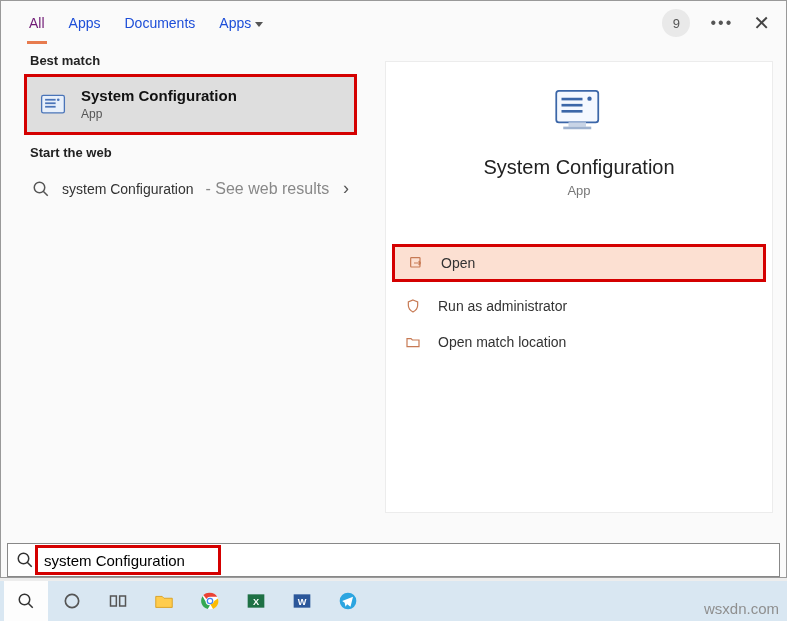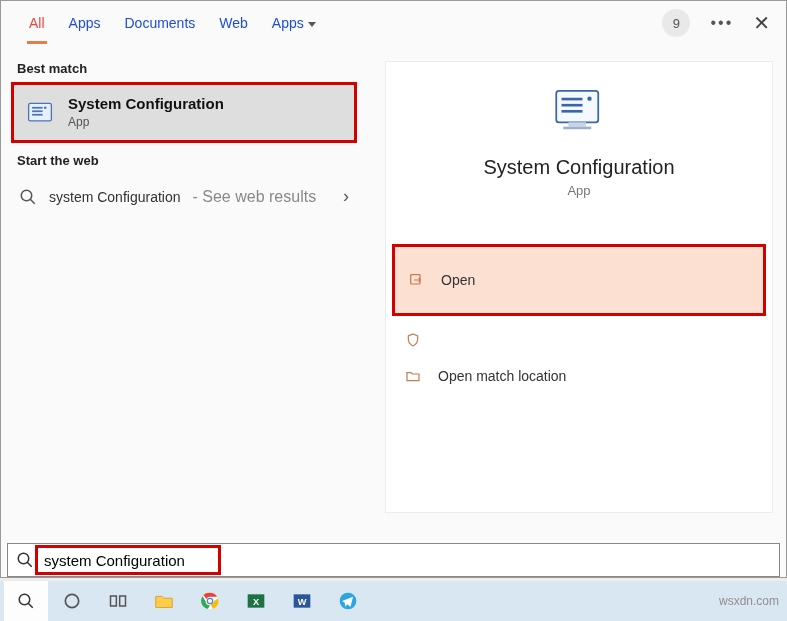--- a/index.html
+++ b/index.html
@@ -1,65 +1,64 @@
 <!DOCTYPE html>
 <html><head>
   <meta charset="utf-8">
   <style>
     * { margin: 0; padding: 0; box-sizing: border-box; font-family: 'Segoe UI', sans-serif; }
     body { width: 787px; height: 621px; background: #ededed; position: relative; overflow: hidden; }
     .main-panel { position: absolute; top: 0; left: 0; width: 787px; height: 578px; background: #fafafa; border: 1px solid #999; }
     .tabs-row { display: flex; align-items: center; height: 44px; padding: 0 16px; }
     .tab { padding: 12px 12px; font-size: 14px; color: #1d4ed8; cursor: pointer; position: relative; }
-    .tab.active { color: #ef4444; }
+    .tab.active { color: #701a75; }
     .tab.active::after { content:''; position:absolute; bottom:-1px; left:10px; right:10px; height:3px; background:#e77b4e; }
     .tab-more .caret { display:inline-block; margin-left:4px; border-left:4px solid transparent; border-right:4px solid transparent; border-top:5px solid #555; vertical-align:middle; }
     .top-right { margin-left:auto; display:flex; align-items:center; gap:20px; }
     .badge { width:28px; height:28px; border-radius:50%; background:#e9e9e9; display:flex; align-items:center; justify-content:center; font-size:13px; color:#555; }
     .dots { color:#555; letter-spacing:2px; font-size:16px; cursor:pointer; }
     .close-x { font-size:20px; color:#444; cursor:pointer; }
-    .left-col { position:absolute; top:50px; left:0; width:366px; }
+    .left-col { position:absolute; top:42px; left:0; width:366px;padding-left:13px; }
     .section-label { font-size:13px; font-weight:600; padding:10px 16px 6px; color:#222; }
     .result-row { display:flex; align-items:center; padding:8px 16px; cursor:pointer; gap:14px; }
     .best-match { background:#dedede; border:3px solid #d40000; margin:0 10px; padding:10px 12px; }
     .search-icon-sm { width:18px; height:18px; }
     .rr-icon { width:28px; height:28px; display:flex; align-items:center; justify-content:center; }
     .rr-text strong { font-size:15px; font-weight:600; color:#111; display:block; }
     .rr-text .sub { font-size:12px; color:#555; }
     .web-row { display:flex; align-items:center; padding:12px 18px; gap:12px; cursor:pointer; }
     .web-row .txt { font-size:14px; color:#333; }
     .web-row .hint { font-size:16px; color:#888; }
     .web-row .chev { margin-left:auto; color:#555; font-size:18px; }
     .right-col { position:absolute; top:60px; left:384px; width:388px; bottom:64px; background:#fff; border:1px solid #ececec; }
     .preview-head { text-align:center; padding:20px 0 10px; }
     .preview-icon { display:inline-block; width:56px; height:56px; }
     .preview-title { font-size:20px; color:#222; margin-top:14px; }
     .preview-sub { font-size:13px; color:#777; margin-top:4px; }
     .actions { margin-top:36px; }
     .action-row { display:flex; align-items:center; gap:16px; padding:9px 18px; font-size:14px; color:#333; cursor:pointer; }
-    .action-row.highlight { background:#fce0d2; border:3px solid #d40000; margin:0 6px 6px; padding:24px 12px; }
+    .action-row.highlight { background:#fce0d2; border:3px solid #d40000; margin:0 6px 6px; padding:7px 12px; }
     .action-icon { width:18px; height:18px; color:#c77a54; display:flex; align-items:center; justify-content:center; }
     .search-bar { position:absolute; left:6px; right:6px; top:542px; height:34px; background:#fff; border:1px solid #888; display:flex; align-items:center; padding:0 8px; gap:10px; }
     .search-bar-highlight { position:absolute; left:34px; top:544px; width:186px; height:30px; border:3px solid #d40000; pointer-events:none; }
     .search-input { border:none; outline:none; font-size:15px; flex:1; background:transparent; }
     .taskbar { position:absolute; left:0; right:0; bottom:0; height:40px; background:#d9e7f2; display:flex; align-items:center; padding:0 4px; gap:2px; }
     .tb-btn { width:44px; height:40px; display:flex; align-items:center; justify-content:center; cursor:pointer; }
     .tb-btn.active { background:#fdfdfd; }
-    .watermark { position:absolute; right:8px; bottom:13px; font-size:12px; color:#8f8f8f; }
+    .watermark { position:absolute; right:8px; bottom:4px; font-size:15px; color:#8f8f8f; }
   </style>
 </head>
 <body>
 
 <div class="main-panel">
 
   <div class="tabs-row">
     <div class="tab active">All</div>
     <div class="tab">Apps</div>
     <div class="tab">Documents</div>
-    <div class="tab">Web</div>
     <div class="tab tab-more"><span>Apps</span><span class="caret"></span></div>
     <div class="top-right">
       <div class="badge">9</div>
       <div class="dots">•••</div>
       <div class="close-x">✕</div>
     </div>
   </div>
 
   <div class="left-col">
     <div class="section-label">Best match</div>
@@ -116,20 +115,21 @@
             </svg>
           </span>
         <span>Open</span>
       </div>
       <div class="action-row">
         <span class="action-icon">
             <svg viewBox="0 0 24 24" width="16" height="16" fill="none" stroke="#c77a54" stroke-width="1.8">
               <path d="M12 3l7 3v5c0 5-3 8-7 10-4-2-7-5-7-10V6l7-3z"></path>
             </svg>
           </span>
+        <span>Run as administrator</span>
       </div>
       <div class="action-row">
         <span class="action-icon">
             <svg viewBox="0 0 24 24" width="16" height="16" fill="none" stroke="#c77a54" stroke-width="1.8">
               <path d="M3 7h6l2 2h10v10H3V7z"></path>
             </svg>
           </span>
         <span>Open match location</span>
       </div>
     </div>

